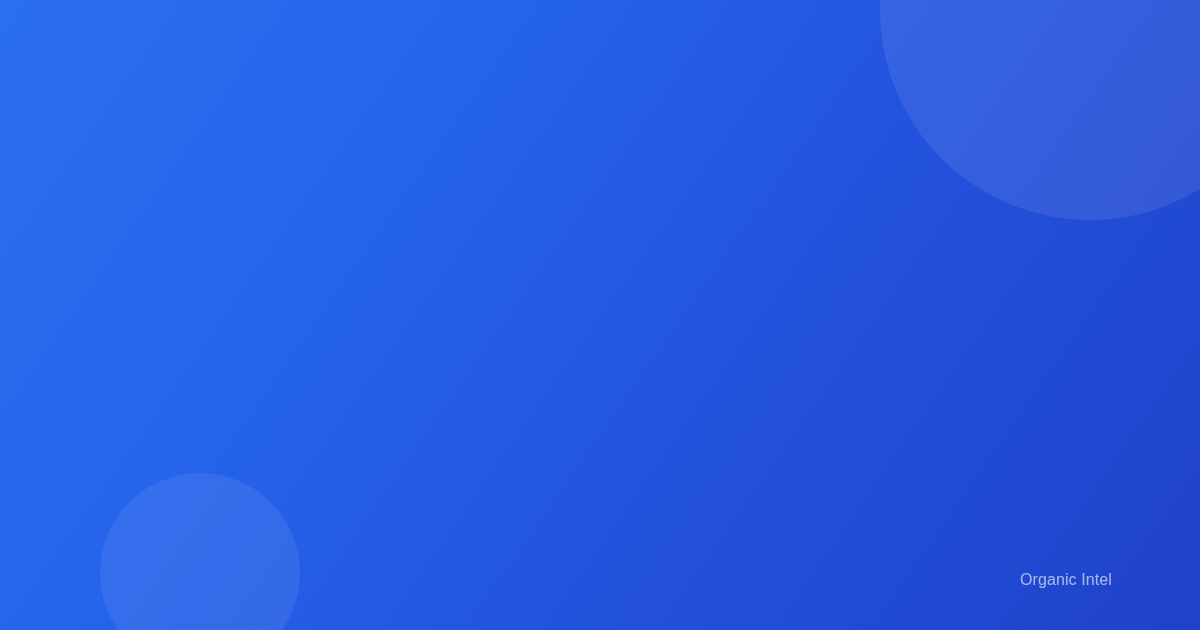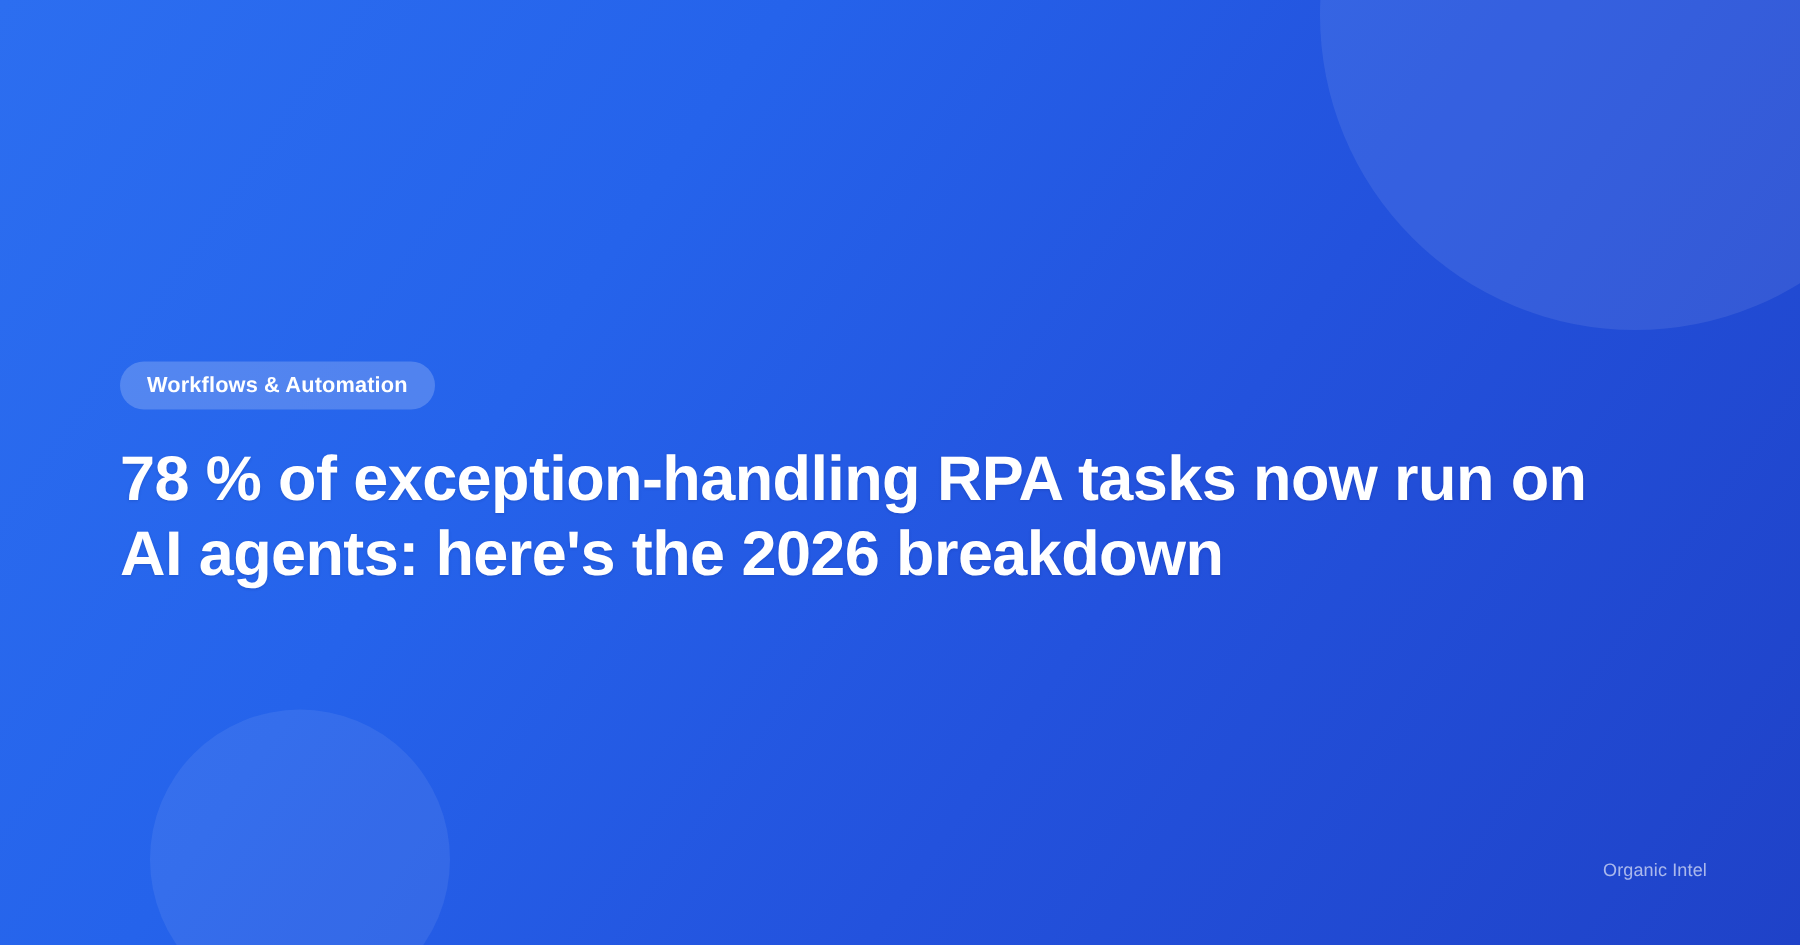--- a/index.html
+++ b/index.html
@@ -73,39 +73,34 @@
     font-size: 42px;
     font-weight: 800;
     line-height: 50px;
     letter-spacing: -0.4px;
     max-width: 1000px;
     text-shadow: 0 1px 2px rgba(12, 30, 90, 0.18);
   }
 
   .footer-brand {
     position: absolute;
-    right: 62px;
+    right: 88px;
     top: 568px;
     color: rgba(255, 255, 255, 0.62);
-    font-size: 12px;
+    font-size: 16px;
     font-weight: 400;
     letter-spacing: 0.1px;
     line-height: 24px;
     text-align: right;
   }
 </style>
 </head>
 <body>
 
 <div class="card">
 
   <div class="blob blob-top-right"></div>
   <div class="blob blob-bottom-left"></div>
 
-  <div class="content">
-    <div class="badge">Workflows &amp; Automation</div>
-
-    <h1 class="headline">78 % of exception-handling RPA tasks now run on AI agents: here's the 2026 breakdown</h1>
-  </div>
 
   <div class="footer-brand">Organic Intel</div>
 
 </div>
 
 </body></html>

